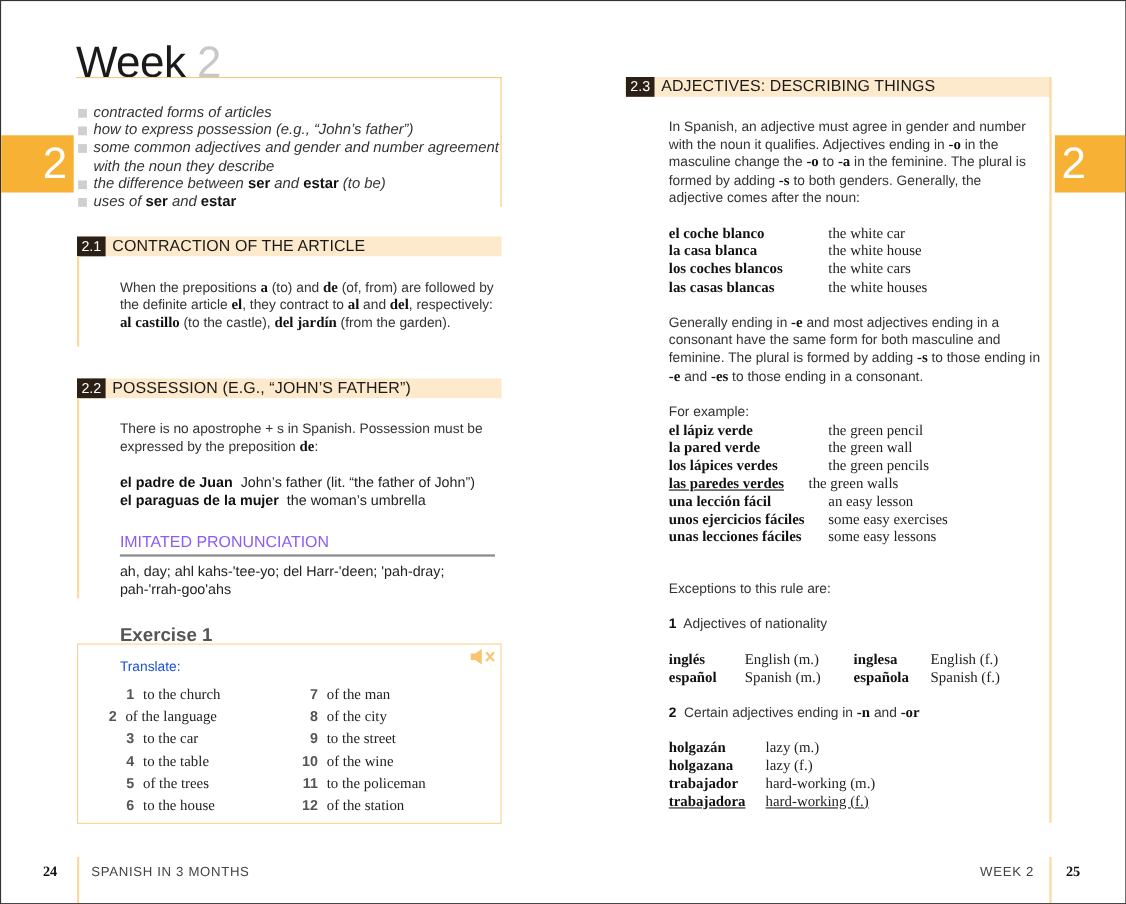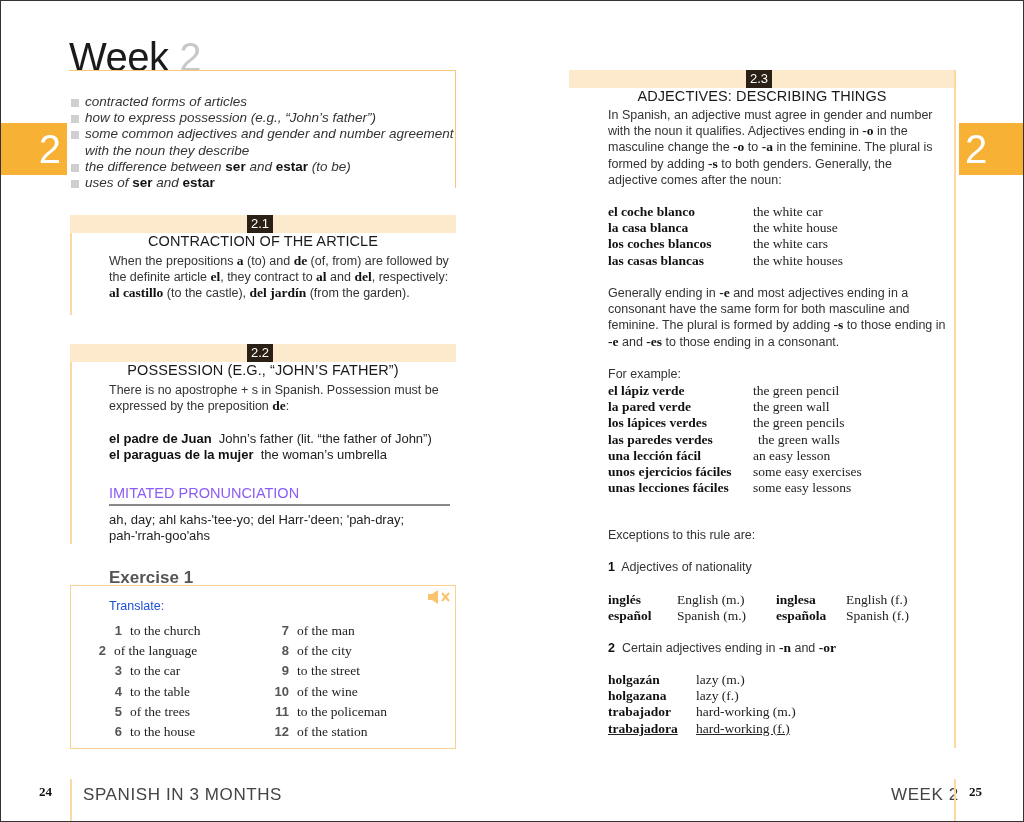--- a/index.html
+++ b/index.html
@@ -15,21 +15,21 @@
     .bullets li { position: relative; padding-left: 14px; }
     .bullets li::before { content: ""; position: absolute; left: 0; top: 5px; width: 8px; height: 8px; background: #cfcfcf; }
     .bullets b { font-style: normal; font-weight: bold; color: #111; }
 
     
     .tab { background: #f7b236; color: #fff; font-size: 40px; font-family: "Liberation Sans", sans-serif; line-height: 52px; height: 52px; }
     .tab-left { left: 0; top: 122px; width: 66px; text-align: right; padding-right: 6px; }
     .tab-right { left: 958px; top: 122px; width: 66px; text-align: left; padding-left: 6px; }
 
     
-    .sec-head { height: 18px; background: #fde9cc; display: flex; align-items: center; flex-direction: column; }
+    .sec-head { height: 18px; background: #fde9cc; display: flex; align-items: center; }
     .sec-num { background: #2a2016; color: #fff; font-size: 13px; height: 18px; line-height: 18px; padding: 0 4px; margin-right: 6px; }
     .sec-title { font-size: 14.5px; color: #1a1a1a; letter-spacing: 0.1px; }
 
     .vline { width: 2px; background: #fbd9a0; }
 
     .para { font-size: 12.5px; line-height: 16.2px; color: #333; }
     .para b { font-family: "Liberation Serif", serif; font-weight: bold; color: #111; font-size: 13.5px; }
     .serif-line { font-family: Liberation Sans, sans-serif; font-size: 13px; line-height: 16.2px; color: #222; }
     .serif-line b { font-weight: bold; color: #111; }
 
@@ -41,21 +41,21 @@
     .speaker { left: 426px; top: 588px; width: 28px; height: 16px; }
     .ex-item { position: absolute; font-family: "Liberation Serif", serif; font-size: 13.5px; color: #222; white-space: nowrap; }
     .ex-item .n { display: inline-block; font-family: "Liberation Sans", sans-serif; font-weight: bold; color: #555; font-size: 13px; text-align: right; }
 
     .table-row { display: flex; }
     .table-row .es { font-family: "Liberation Serif", serif; font-weight: bold; font-size: 13.5px; color: #111; }
     .table-row .en { font-family: "Liberation Serif", serif; font-size: 13.5px; color: #222; }
 
     
     .footer-num { font-family: "Liberation Serif", serif; font-weight: bold; font-size: 13px; color: #111; }
-    .footer-label { font-size: 17px; color: #444; letter-spacing: 0.6px; }
+    .footer-label { font-size: 12px; color: #444; letter-spacing: 0.6px; }
   </style>
 </head>
 <body>
 
 <div class="abs week-title">
   <span>Week</span>
   <span class="num">2</span>
 </div>
 <div class="abs intro-box"></div>
 <ul class="abs bullets" id="objectives">
@@ -159,21 +159,21 @@
     </div>
     <div class="table-row" style="line-height: 16.2px;">
       <span class="es" style="width: 145px;">la pared verde</span>
       <span class="en">the green wall</span>
     </div>
     <div class="table-row" style="line-height: 16.2px;">
       <span class="es" style="width: 145px;">los lápices verdes</span>
       <span class="en">the green pencils</span>
     </div>
     <div class="table-row" style="line-height: 16.2px;">
-      <span class="es" style="width: 150px;">las paredes verdes</span>
+      <span class="es" style="width: 127px; text-decoration: underline;">las paredes verdes</span>
       <span class="en">the green walls</span>
     </div>
     <div class="table-row" style="line-height: 16.2px;">
       <span class="es" style="width: 145px;">una lección fácil</span>
       <span class="en">an easy lesson</span>
     </div>
     <div class="table-row" style="line-height: 16.2px;">
       <span class="es" style="width: 145px;">unos ejercicios fáciles</span>
       <span class="en">some easy exercises</span>
     </div>

